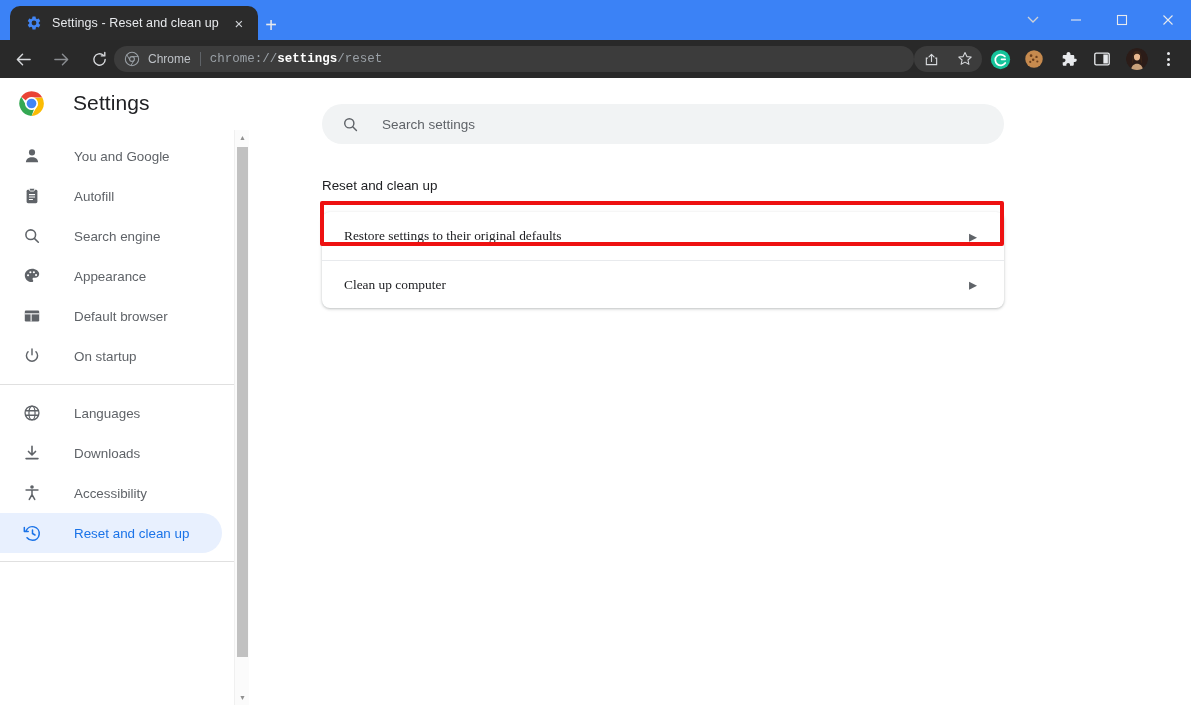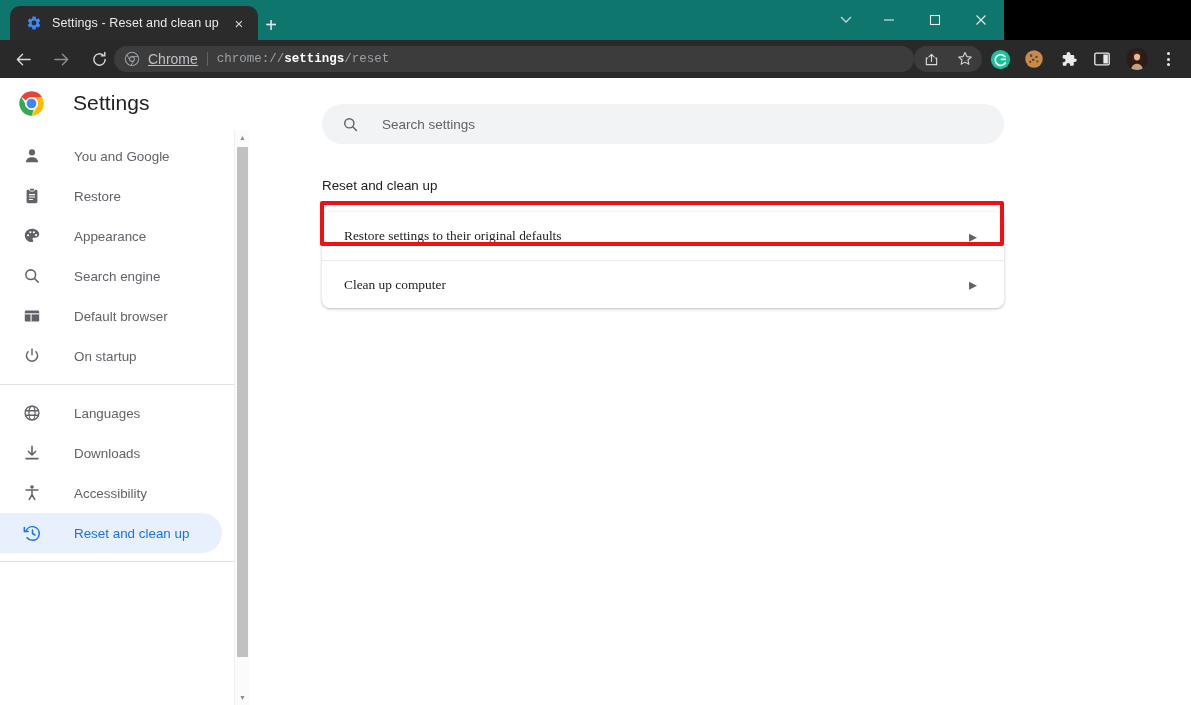--- a/index.html
+++ b/index.html
@@ -5,22 +5,22 @@
   * { box-sizing: border-box; margin: 0; padding: 0; }
   html, body {
     width: 1191px; height: 705px;
     overflow: hidden;
     background: #000000;
     font-family: "Liberation Sans", sans-serif;
   }
 
   
   .titlebar {
-    position: absolute; left: 0; top: 0; width: 1004px; height: 40px;
-    background: #0f766e;
+    position: absolute; left: 0; top: 0; width: 1191px; height: 40px;
+    background: #3b82f6;
   }
   .tab {
     position: absolute; left: 10px; top: 6px; width: 248px; height: 34px;
     background: #2b2b2b;
     border-radius: 10px 10px 0 0;
     display: flex; align-items: center;
     padding: 0 8px;
   }
   .tab-favicon {
     width: 16px; height: 16px; flex: 0 0 16px; margin-left: 8px; margin-right: 10px;
@@ -76,21 +76,21 @@
     background: #3c3c3c;
     border-radius: 13px;
     display: flex; align-items: center;
     padding: 0 10px;
   }
   .omni-icon {
     width: 16px; height: 16px; flex: 0 0 16px; margin-right: 8px;
     display: block;
   }
   .omni-chip {
-    color: #bdc1c6; font-size: 14px; white-space: nowrap; text-decoration: underline;
+    color: #bdc1c6; font-size: 12px; white-space: nowrap;
   }
   .omni-sep {
     width: 1px; height: 14px; background: #5f6368; margin: 0 9px;
   }
   .omni-url {
     color: #9aa0a6; font-size: 12.5px; white-space: nowrap; font-family: Liberation Mono, monospace;
   }
   .omni-url b { color: #ffffff; font-weight: 700; }
 
   .tb-actions {
@@ -429,45 +429,45 @@
       </div>
 
       <div class="nav-item">
         <span class="ico">
           <svg width="18" height="18" viewBox="0 0 20 20">
             <rect x="4" y="3" width="12" height="15" rx="1.6" fill="#5f6368"></rect>
             <rect x="7.3" y="1.4" width="5.4" height="3.1" rx="1" fill="#5f6368" stroke="#ffffff" stroke-width="1"></rect>
             <path d="M6.6 8.5h6.8M6.6 11.2h6.8M6.6 13.9h4.4" stroke="#ffffff" stroke-width="1.2"></path>
           </svg>
         </span>
-        <span class="lbl">Restore</span>
-      </div>
-
+        <span class="lbl">Autofill</span>
+      </div>
+
+
+      <div class="nav-item">
+        <span class="ico">
+          <svg width="18" height="18" viewBox="0 0 20 20">
+              <circle cx="8.6" cy="8.6" r="5.4" fill="none" stroke="#5f6368" stroke-width="1.7"></circle>
+              <path d="M12.6 12.6l4.4 4.4" stroke="#5f6368" stroke-width="1.7" stroke-linecap="round"></path>
+            </svg>
+        </span>
+        <span class="lbl">Search engine</span>
+      </div>
 
       <div class="nav-item">
         <span class="ico">
           <svg width="18" height="18" viewBox="0 0 20 20">
             <path d="M10 2C5.6 2 2 5.3 2 9.4c0 4.1 3.6 7.4 8 7.4.8 0 1.4-.6 1.4-1.4 0-.4-.2-.7-.4-1-.2-.3-.4-.6-.4-1 0-.8.6-1.4 1.4-1.4h1.6c2.4 0 4.4-1.9 4.4-4.3C18 4.9 14.4 2 10 2z" fill="#5f6368"></path>
             <circle cx="5.6" cy="9.2" r="1.2" fill="#ffffff"></circle>
             <circle cx="8.2" cy="5.8" r="1.2" fill="#ffffff"></circle>
             <circle cx="12.1" cy="5.8" r="1.2" fill="#ffffff"></circle>
             <circle cx="14.5" cy="9" r="1.2" fill="#ffffff"></circle>
           </svg>
         </span>
         <span class="lbl">Appearance</span>
-      </div>
-
-      <div class="nav-item">
-        <span class="ico">
-          <svg width="18" height="18" viewBox="0 0 20 20">
-              <circle cx="8.6" cy="8.6" r="5.4" fill="none" stroke="#5f6368" stroke-width="1.7"></circle>
-              <path d="M12.6 12.6l4.4 4.4" stroke="#5f6368" stroke-width="1.7" stroke-linecap="round"></path>
-            </svg>
-        </span>
-        <span class="lbl">Search engine</span>
       </div>
 
       <div class="nav-item">
         <span class="ico">
           <svg width="18" height="18" viewBox="0 0 20 20">
             <rect x="2" y="4" width="16" height="12" rx="1.3" fill="#5f6368"></rect>
             <path d="M2 7.6h16" stroke="#ffffff" stroke-width="1.2"></path>
             <path d="M9 7.6V16" stroke="#ffffff" stroke-width="1.2"></path>
           </svg>
         </span>

